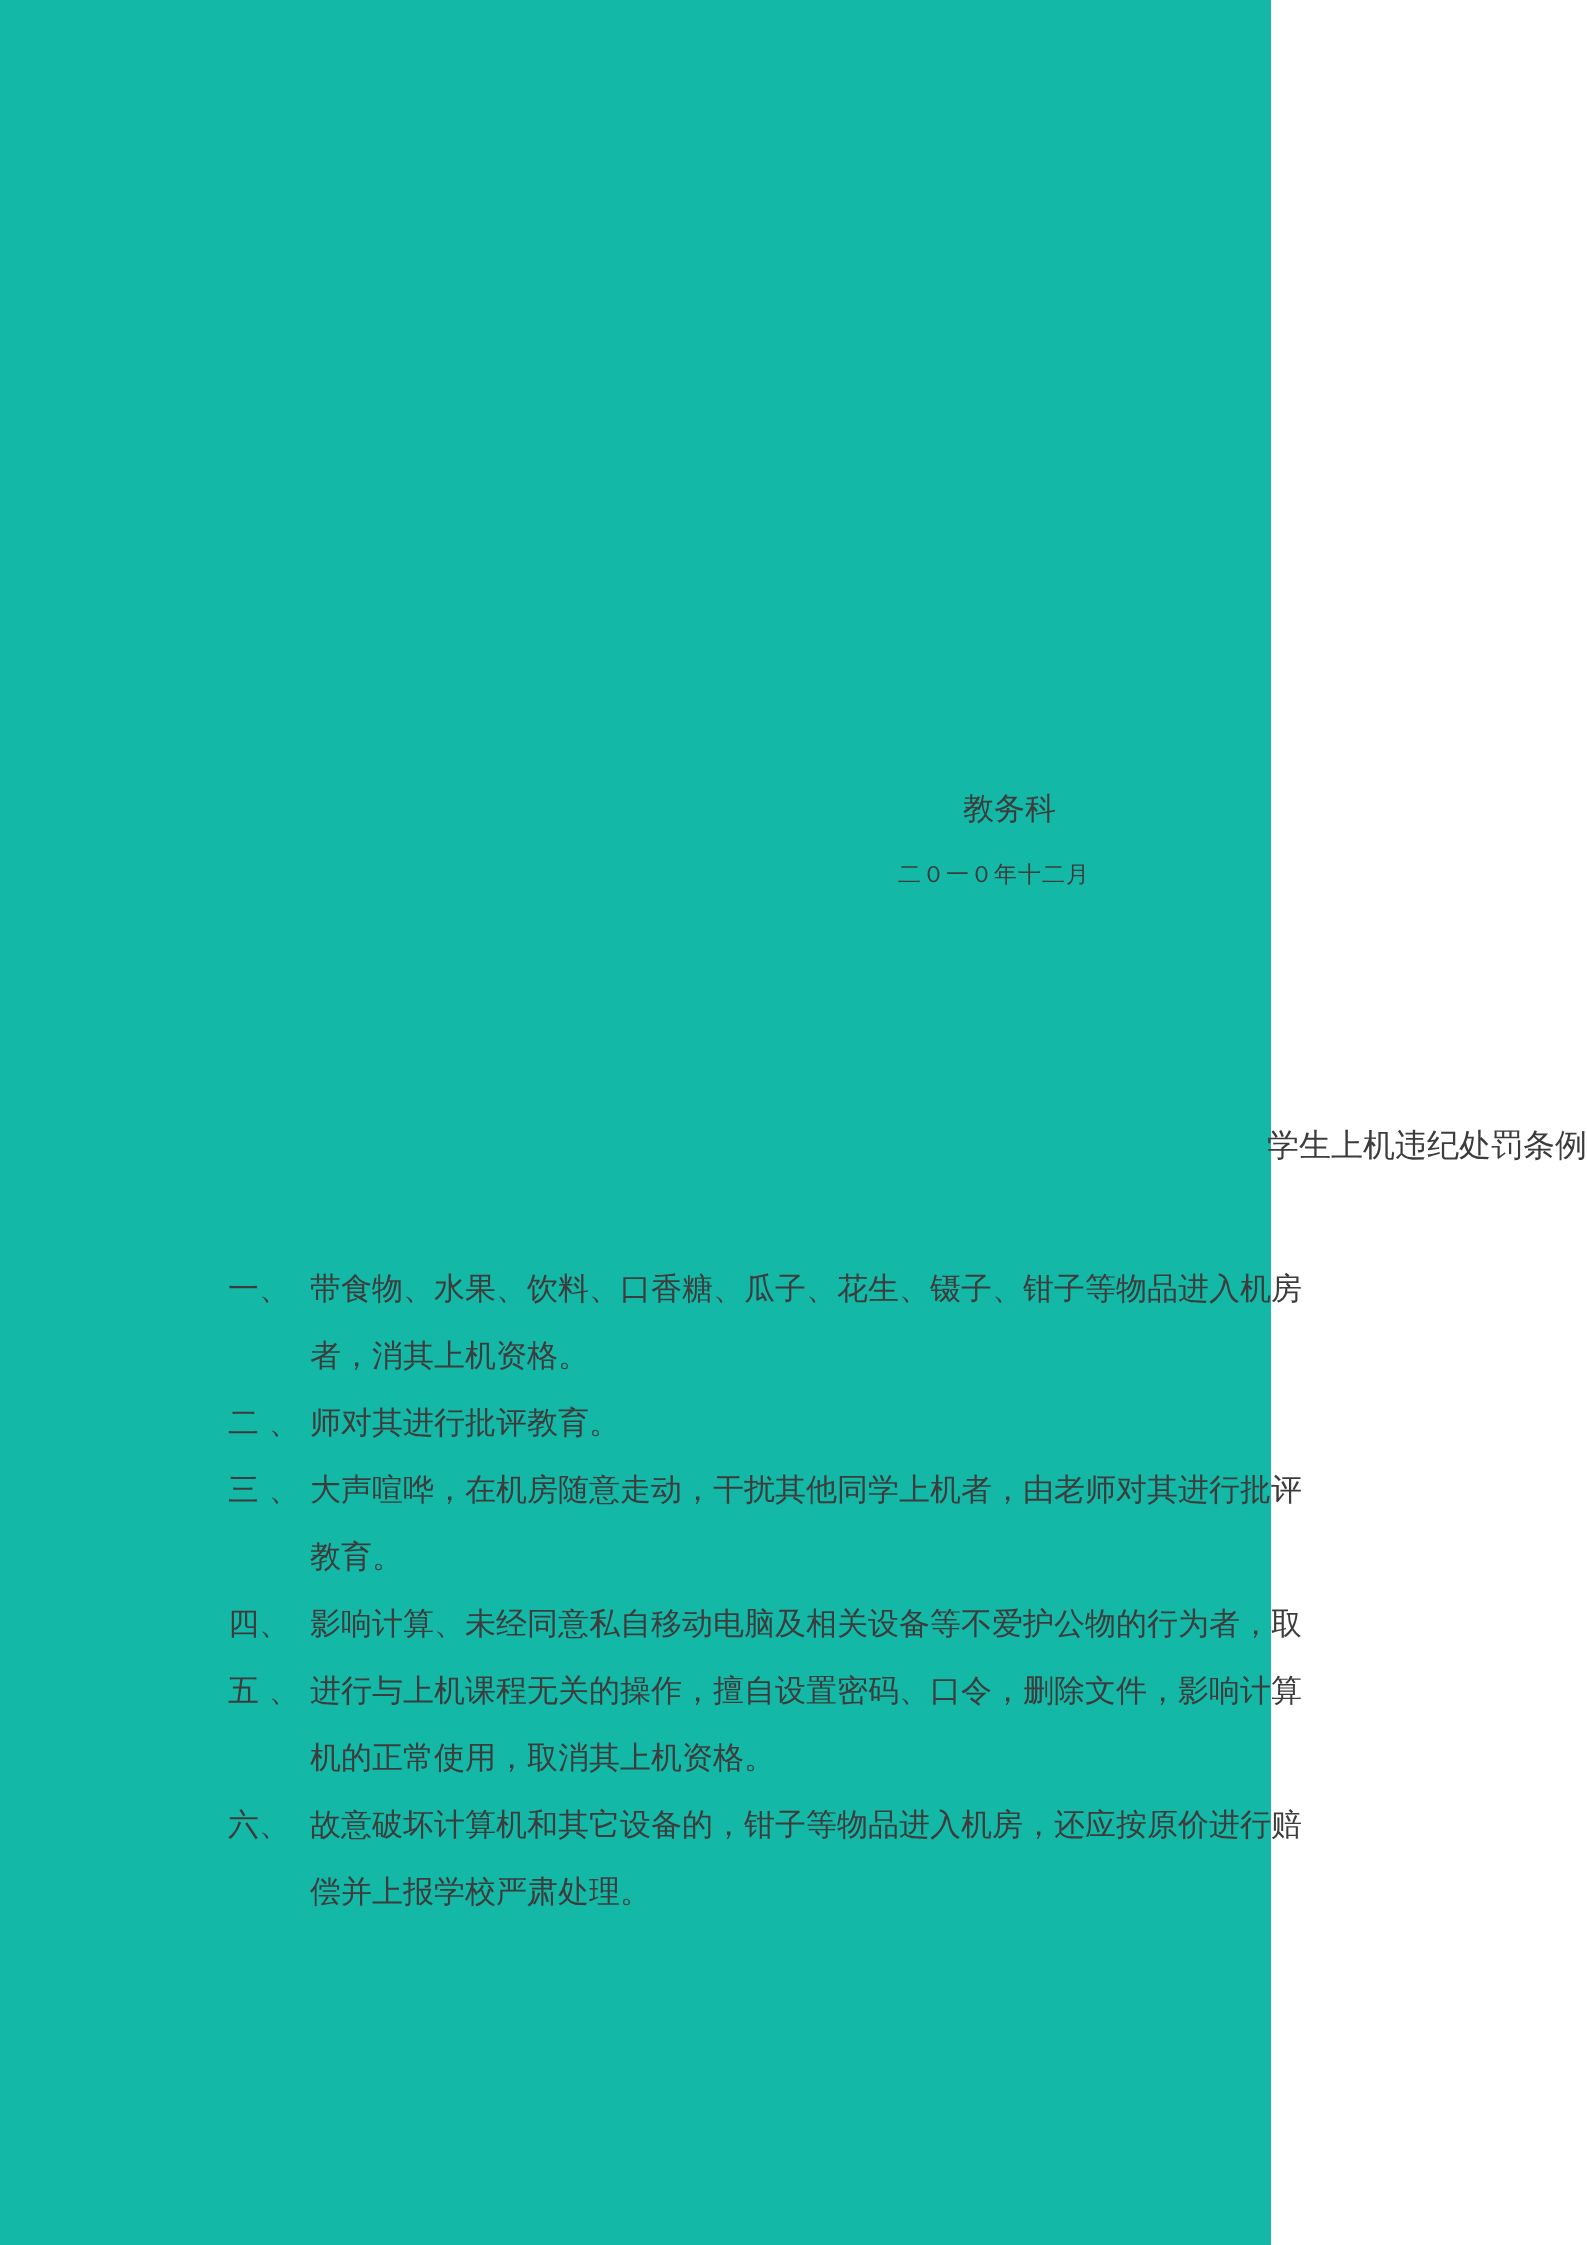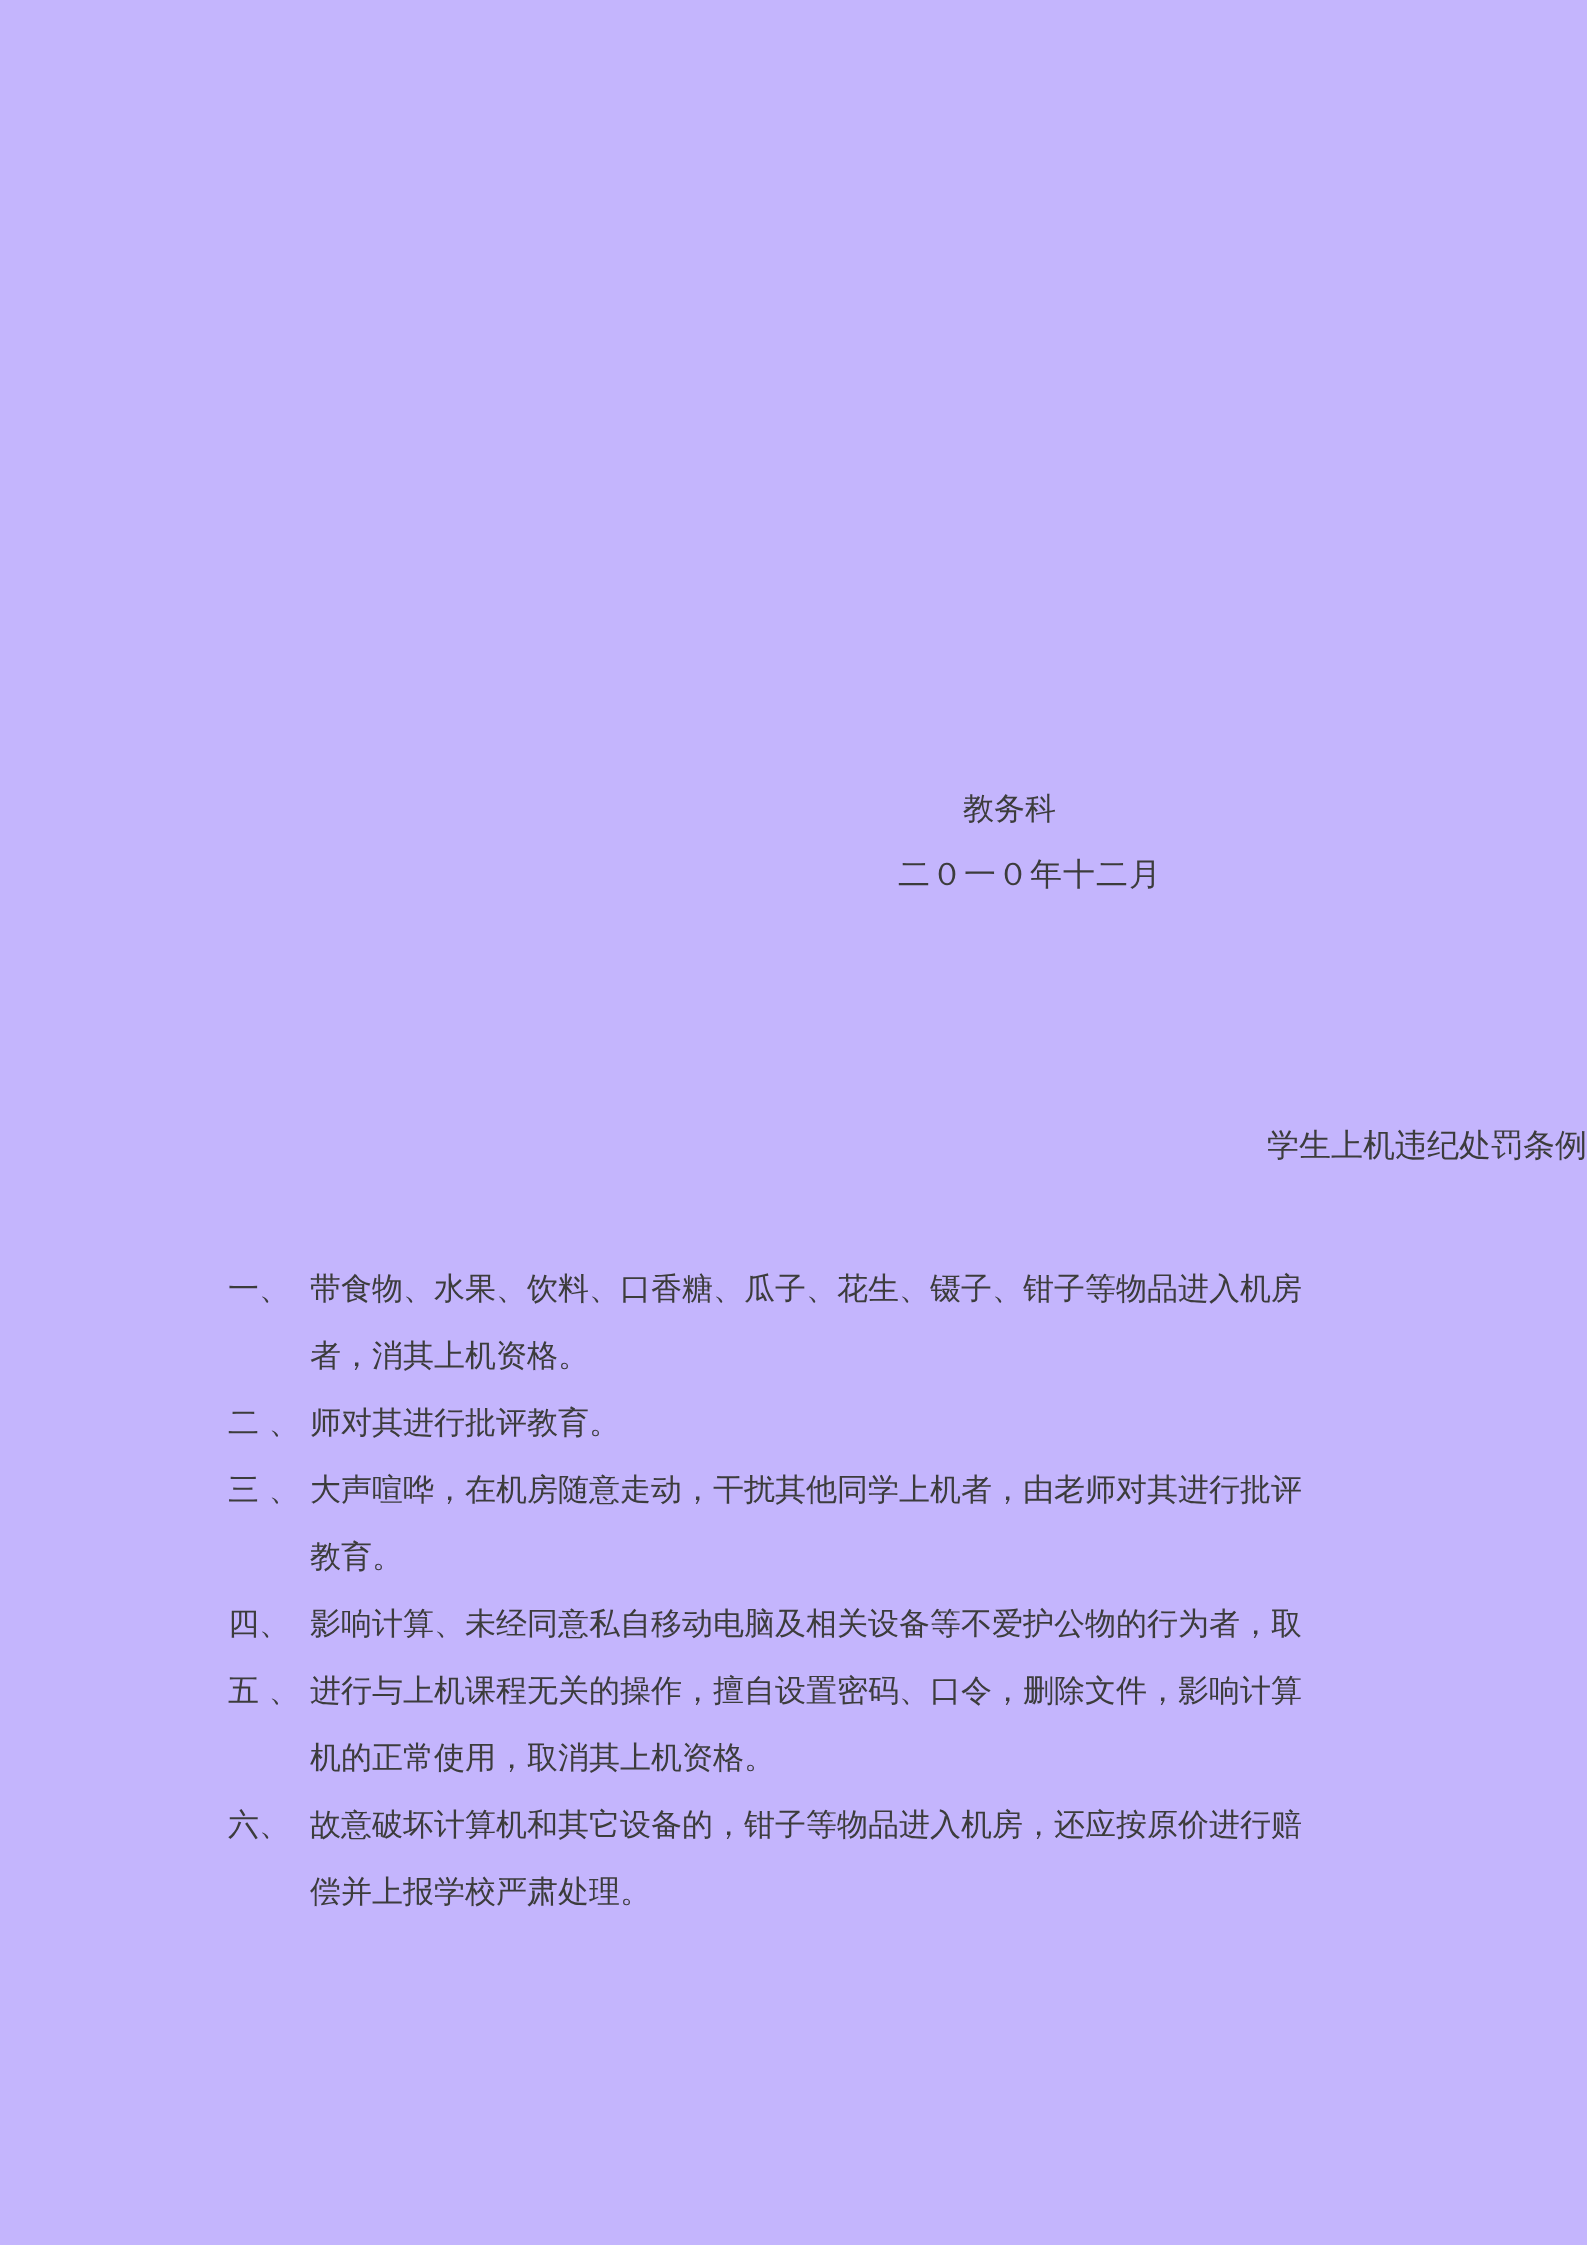--- a/index.html
+++ b/index.html
@@ -11,37 +11,37 @@
       width: 1587px;
       height: 2245px;
       position: relative;
       overflow: hidden;
       font-family: "DejaVu Sans", "Liberation Sans", sans-serif;
       color: #3c3c3c;
     }
     .page {
       position: absolute;
       left: 0; top: 0;
-      width: 1587px;
+      width: 1271px;
       height: 2245px;
-      background: #c4b5fd;
+      background: #14b8a6;
     }
     .sig-dept {
       position: absolute;
       left: 963px;
       top: 786px;
       font-size: 31px;
       line-height: 44px;
       white-space: nowrap;
     }
     .sig-date {
       position: absolute;
       left: 898px;
       top: 852px;
-      font-size: 32px;
+      font-size: 23px;
       line-height: 44px;
       white-space: nowrap;
       letter-spacing: 1px;
     }
     .doc-title {
       position: absolute;
       left: 0;
       width: 1587px;
       top: 1122px;
       text-align: right;

